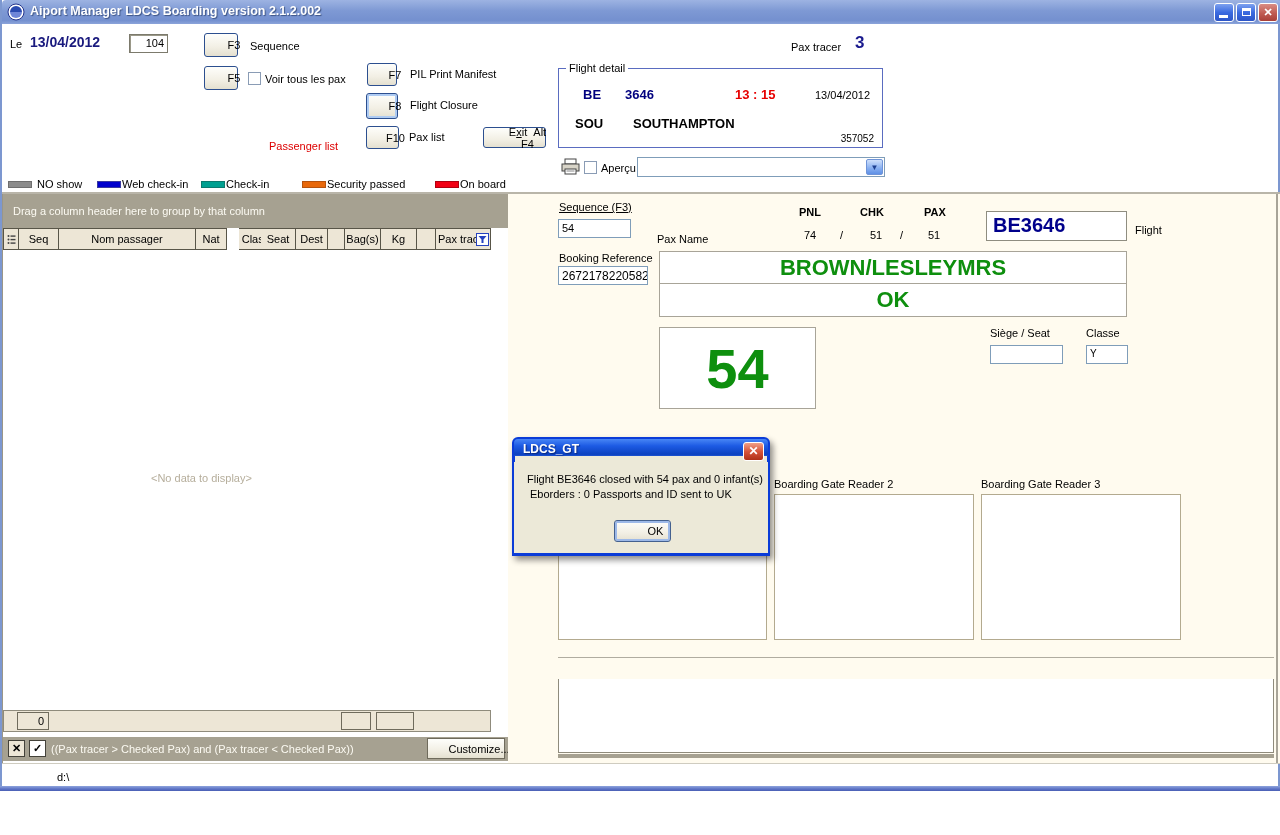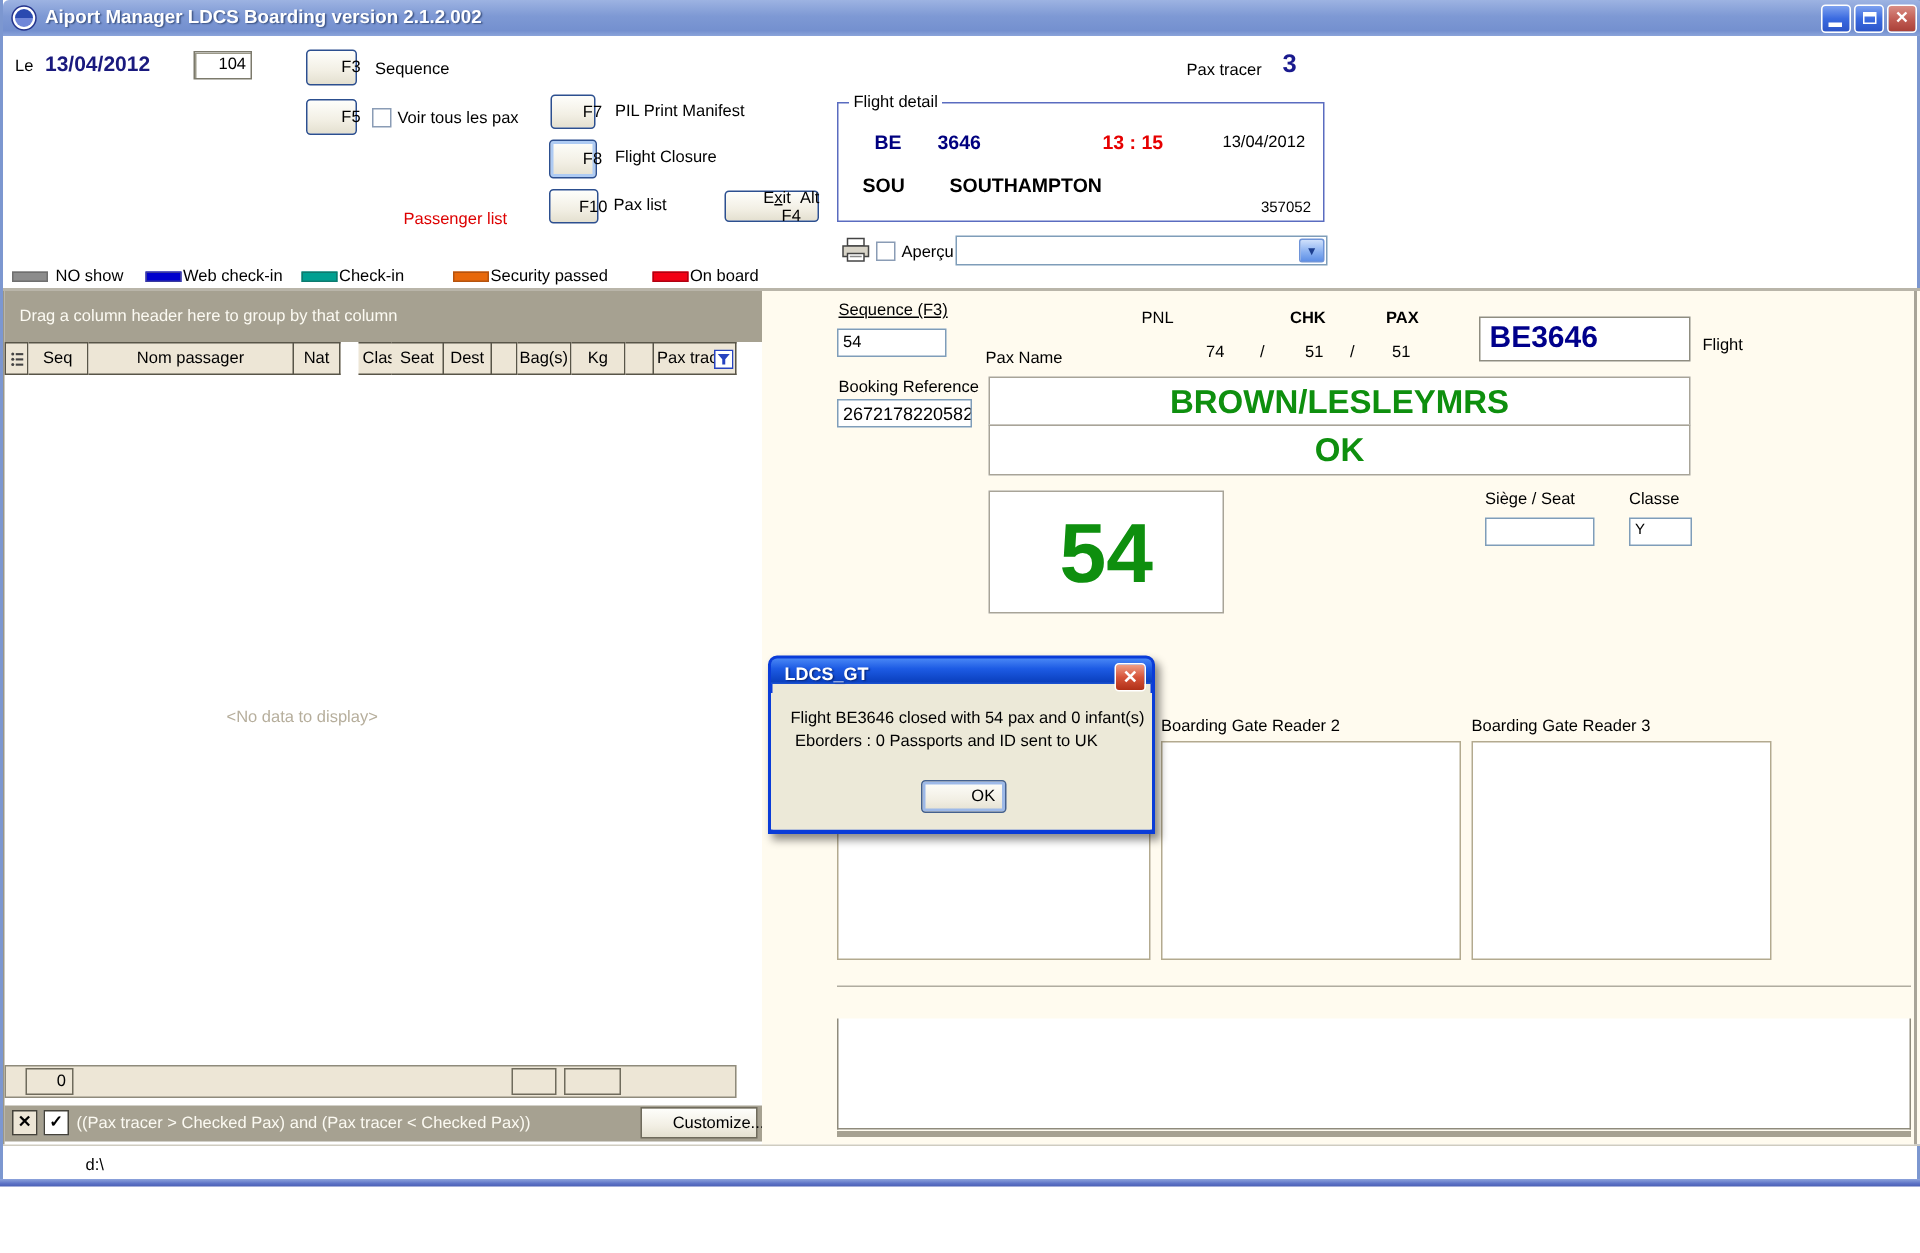--- a/index.html
+++ b/index.html
@@ -206,21 +206,21 @@
     <div class="abs" style="left:1274px;top:194px;width:2px;height:569px;background:#a8a498"></div>
 
     <span class="abs lbl" style="left:557px;top:201px;text-decoration:underline">Sequence (F3)</span>
     <div class="abs tinput" style="left:556px;top:219px;width:73px;height:19px">54</div>
 
     <span class="abs lbl" style="left:557px;top:252px">Booking Reference</span>
     <div class="abs tinput" style="left:556px;top:266px;width:90px;height:19px;font-size:12px">2672178220582</div>
 
     <span class="abs lbl" style="left:655px;top:233px">Pax Name</span>
 
-    <span class="abs lbl" style="left:759px;top:206px;font-weight:normal">PNL</span>
+    <span class="abs lbl" style="left:797px;top:206px;font-weight:bold">PNL</span>
     <span class="abs lbl" style="left:858px;top:206px;font-weight:bold">CHK</span>
     <span class="abs lbl" style="left:922px;top:206px;font-weight:bold">PAX</span>
     <span class="abs lbl" style="left:802px;top:229px">74</span>
     <span class="abs lbl" style="left:838px;top:229px">/</span>
     <span class="abs lbl" style="left:868px;top:229px">51</span>
     <span class="abs lbl" style="left:898px;top:229px">/</span>
     <span class="abs lbl" style="left:926px;top:229px">51</span>
 
     <div class="abs" style="left:984px;top:211px;width:141px;height:30px;background:#fff;border:1px solid #8f8d80;font-size:20px;font-weight:bold;color:#00008b;padding:2px 0 0 6px">BE3646</div>
     <span class="abs lbl" style="left:1133px;top:224px">Flight</span>

